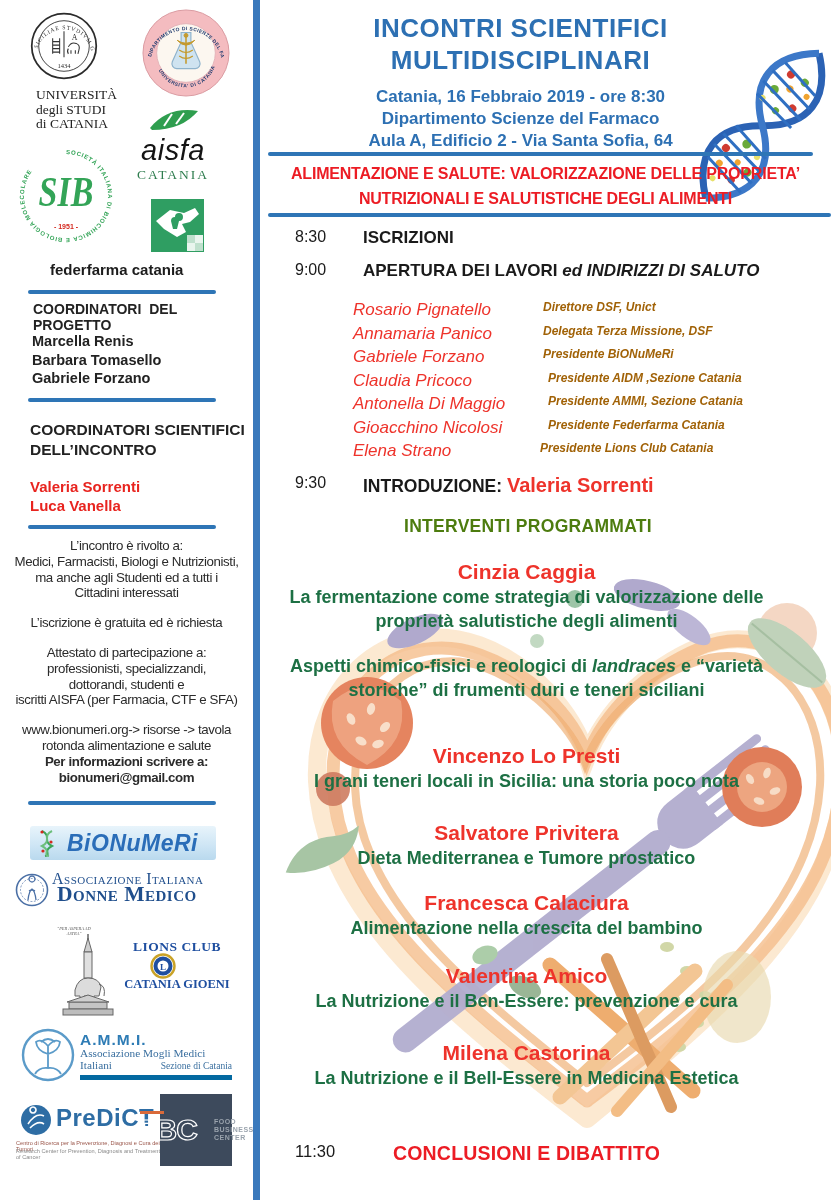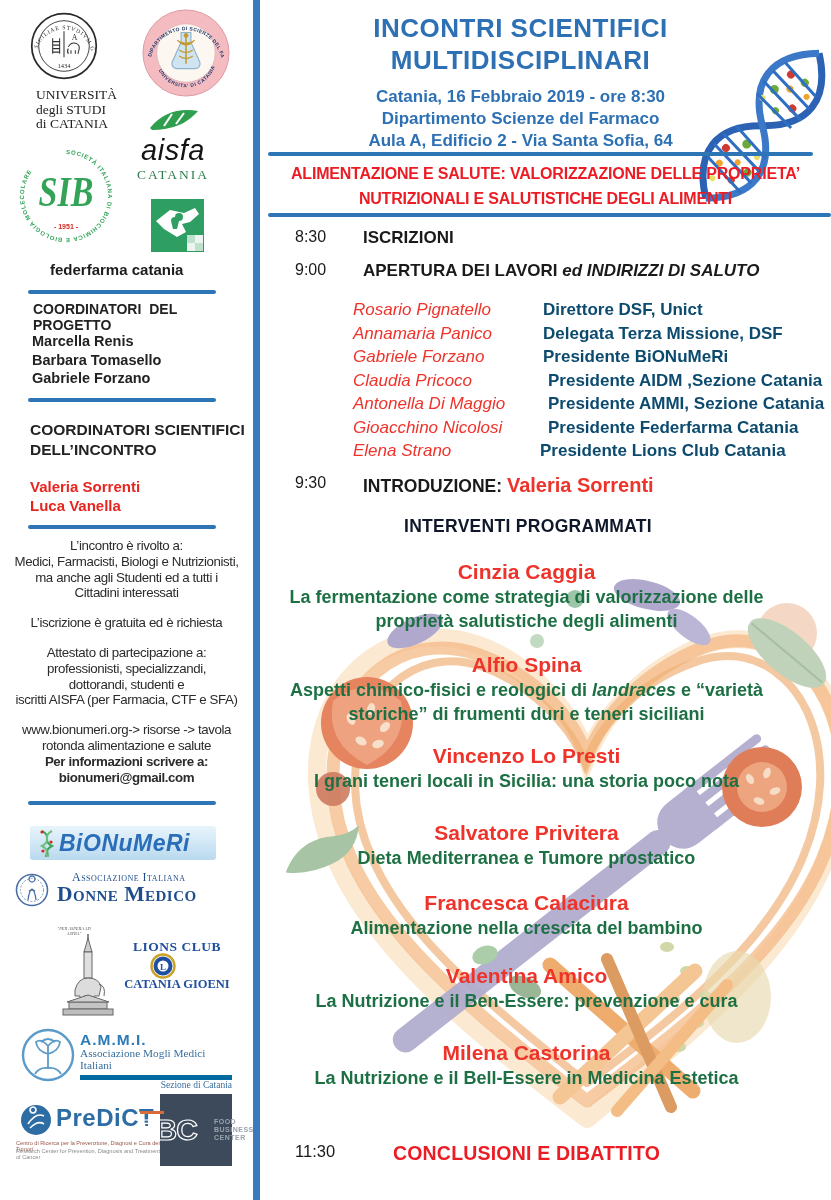--- a/index.html
+++ b/index.html
@@ -23,24 +23,24 @@
             font-size:16px; font-weight:bold; line-height:25px; letter-spacing:-0.2px; }
 
   
   .srow { position:absolute; left:0; width:100%; }
   .stime { position:absolute; left:35px; font-size:16px; color:#1a1a1a; }
   .slabel { position:absolute; left:103px; font-size:17px; font-weight:bold; color:#1a1a1a; }
   .slabel i { font-weight:bold; }
   .salutes { position:absolute; top:300px; left:0; width:100%; }
   .salute-row { position:relative; height:23.5px; }
   .salute-name { position:absolute; left:93px; color:#ee332b; font-size:17px; font-weight:normal; font-style:italic; }
-  .salute-role { position:absolute; left:283px; color:#0c4a6e; font-size:17px; font-weight:bold; white-space:nowrap; }
+  .salute-role { position:absolute; left:283px; color:#a16207; font-size:12px; font-weight:bold; font-style:italic; white-space:nowrap; }
   .intro-speaker { color:#ee332b; font-size:20px; font-weight:bold; }
   .section-title { position:absolute; top:516px; left:0; width:100%; padding-right:35px; text-align:center;
-                   font-size:17.5px; font-weight:bold; color:#0f172a; letter-spacing:.3px; }
+                   font-size:17.5px; font-weight:bold; color:#4d7c0f; letter-spacing:.3px; }
   .talk { position:absolute; left:0; width:100%; padding-right:38px; text-align:center; }
   .talk-speaker { font-size:21px; font-weight:bold; color:#ee332b; }
   .talk-title { max-width:510px; margin:2px auto 0; font-size:18px; font-weight:bold; color:#1d7044; line-height:23.5px; }
   .closing-label { position:absolute; left:0; width:100%; padding-right:38px; text-align:center;
                    font-size:19.5px; font-weight:bold; color:#ec1c24; letter-spacing:.2px; }
 
   
   .heart-bg { position:absolute; left:15px; top:535px; width:556px; height:610px; z-index:-1; }
   .dna-art { position:absolute; right:0; top:46px; width:135px; height:158px; z-index:1; overflow:hidden; }
   .main-text { position:relative; z-index:2; }
@@ -63,44 +63,44 @@
   .sci-heading { position:absolute; left:30px; top:420px; font-size:15.5px; font-weight:bold; color:#222; line-height:19.5px; }
   .sci-names { position:absolute; left:30px; top:477px; font-size:15px; font-weight:bold; color:#e8241f; line-height:19px; }
 
   .info { position:absolute; left:0; top:538px; width:253px; text-align:center; font-size:13.3px;
           color:#2b2b2b; line-height:15.8px; letter-spacing:-0.4px; }
   .info .gap { height:14px; }
   .info .b { font-weight:bold; }
 
   .bionumeri-bar { position:absolute; left:30px; top:826px; width:186px; height:34px; border-radius:3px;
                    background:linear-gradient(180deg,#e8f4fb 0%,#cfe6f5 55%,#b9d9ee 100%);
-                   display:flex; align-items:center; padding-left:5px; }
+                   display:flex; align-items:center; padding-left:5px;gap:8px; }
   .bionumeri-name { font-size:23px; font-weight:bold; font-style:italic; color:#2a6db8; letter-spacing:.5px; }
 
   .dm-stamp { position:absolute; left:15px; top:868px; }
-  .dm-line1 { position:absolute; left:72px; top:870px; font-family:"Liberation Serif",serif; font-variant:small-caps;
-              font-size:12px; color:#1f4e8c; letter-spacing:.5px; }
+  .dm-line1 { position:absolute; left:52px; top:870px; font-family:"Liberation Serif",serif; font-variant:small-caps;
+              font-size:16px; color:#1f4e8c; letter-spacing:.5px; }
   .dm-line2 { position:absolute; left:57px; top:882px; font-family:"Liberation Serif",serif; font-variant:small-caps;
               font-size:21.5px; font-weight:bold; color:#1f4e8c; letter-spacing:.5px; }
 
   .lions-motto { position:absolute; left:50px; top:926px; width:48px; text-align:center; font-family:"Liberation Serif",serif;
                  font-size:4.4px; font-style:italic; color:#555; }
   .lions-monument { position:absolute; left:53px; top:932px; }
   .lions-club { position:absolute; left:126px; top:939px; width:102px; text-align:center; font-family:"Liberation Serif",serif;
                 font-size:13.5px; font-weight:bold; color:#1f4fa0; letter-spacing:.5px; }
   .lions-emblem { position:absolute; left:150px; top:953px; }
   .lions-section { position:absolute; left:118px; top:977px; width:118px; text-align:center; font-family:"Liberation Serif",serif;
                    font-size:12.5px; font-weight:bold; color:#1f4fa0; }
 
   .ammi-circle { position:absolute; left:21px; top:1028px; }
   .ammi-acronym { position:absolute; left:80px; top:1031px; font-size:15.5px; font-weight:bold; color:#2e7cb5; letter-spacing:1px; }
   .ammi-assoc { position:absolute; left:80px; top:1047px; width:152px; font-family:"Liberation Serif",serif; font-size:11.3px;
                 color:#3a6f9f; border-bottom:5px solid #0369a1; padding-bottom:4px; }
   .ammi-section { position:absolute; left:80px; top:1061px; width:152px; text-align:right; font-family:"Liberation Serif",serif;
-                  font-size:9.5px; color:#3a6f9f;margin-top:19px; }
+                  font-size:9.5px; color:#3a6f9f; }
 
   .predict-circle { position:absolute; left:20px; top:1104px; }
   .predict-name { position:absolute; left:56px; top:1104px; font-size:24px; font-weight:bold; color:#2e6da4; letter-spacing:.5px; }
   .predict-cap1 { position:absolute; left:16px; top:1140px; width:150px; font-size:5.6px; color:#9a564a; }
   .predict-cap2 { position:absolute; left:16px; top:1148px; width:150px; font-size:5.6px; color:#8a8a8a; }
 
   .fbc { position:absolute; left:160px; top:1094px; width:72px; height:72px; background:#3d4a5c; display:flex;
          align-items:center; justify-content:center; gap:17px; }
   .fbc-acronym { font-size:30px; font-weight:bold; color:transparent; -webkit-text-stroke:1.2px #fff;
                  letter-spacing:-1px; line-height:30px; position:relative; }
@@ -479,21 +479,20 @@
         <span class="slabel" style="font-size:17.5px"><span>INTRODUZIONE: </span><span class="intro-speaker">Valeria Sorrenti</span></span>
       </div>
 
       <div class="section-title">INTERVENTI PROGRAMMATI</div>
 
       <div class="talk" style="top:560px">
         <div class="talk-speaker">Cinzia Caggia</div>
         <div class="talk-title">La fermentazione come strategia di valorizzazione delle proprietà salutistiche degli alimenti</div>
       </div>
       <div class="talk" style="top:653px">
-        <div class="talk-speaker">Alfio Spina</div>
         <div class="talk-title"><span>Aspetti chimico-fisici e reologici di </span><i>landraces</i><span> e “varietà storiche” di frumenti duri e teneri siciliani</span></div>
       </div>
       <div class="talk" style="top:744px">
         <div class="talk-speaker">Vincenzo Lo Presti</div>
         <div class="talk-title">I grani teneri locali in Sicilia: una storia poco nota</div>
       </div>
       <div class="talk" style="top:821px">
         <div class="talk-speaker">Salvatore Privitera</div>
         <div class="talk-title">Dieta Mediterranea e Tumore prostatico</div>
       </div>

